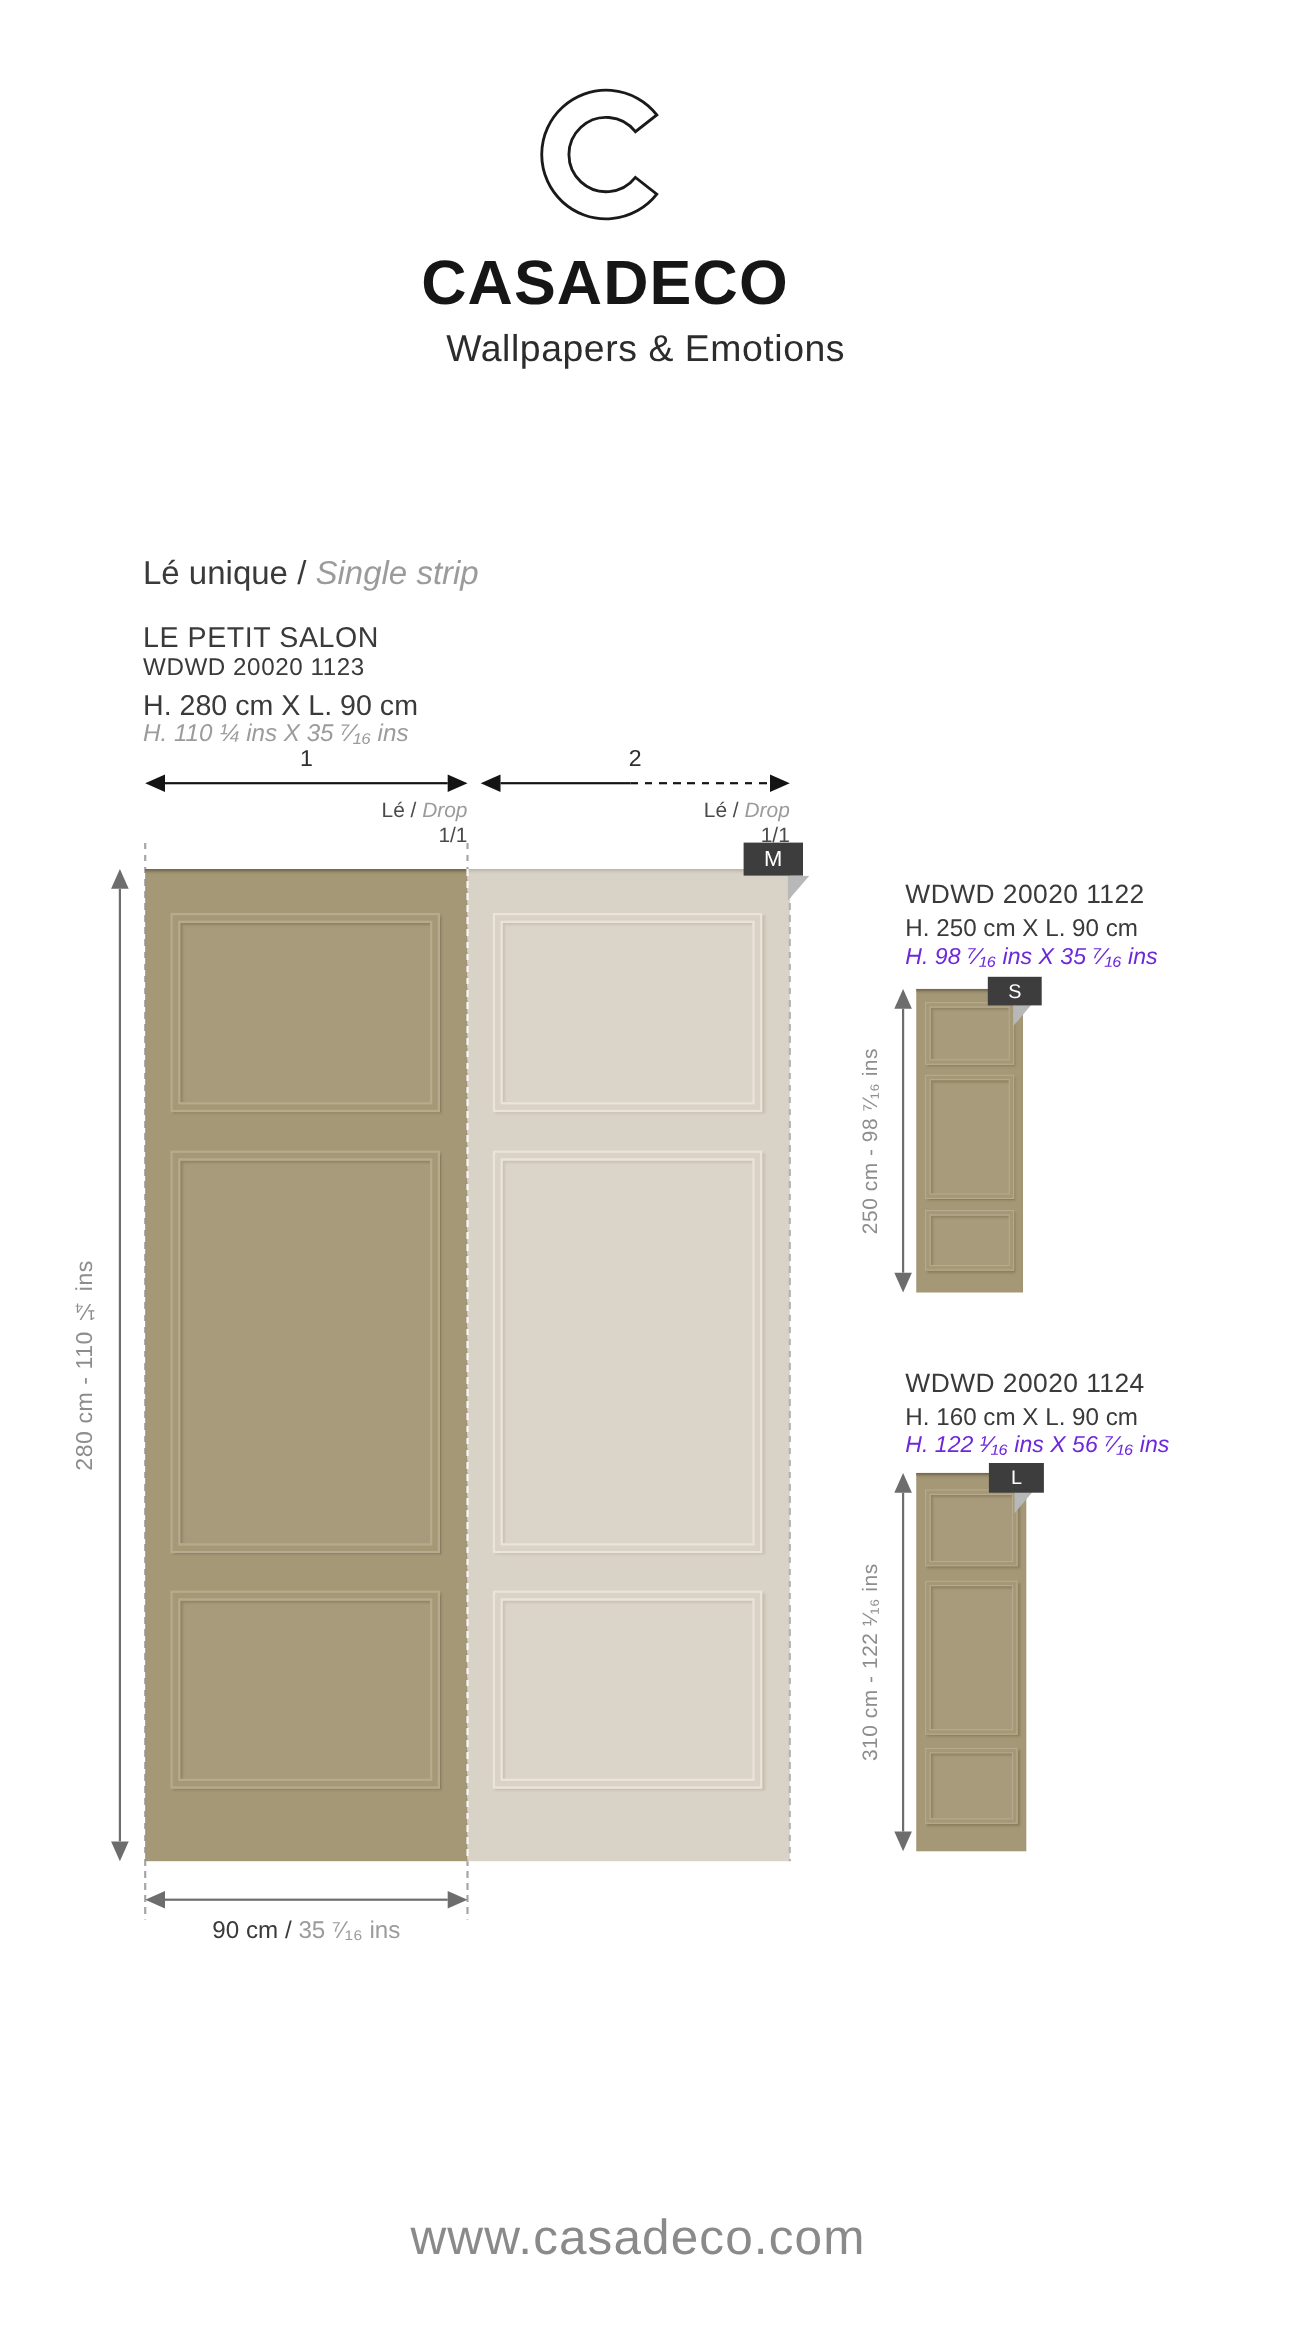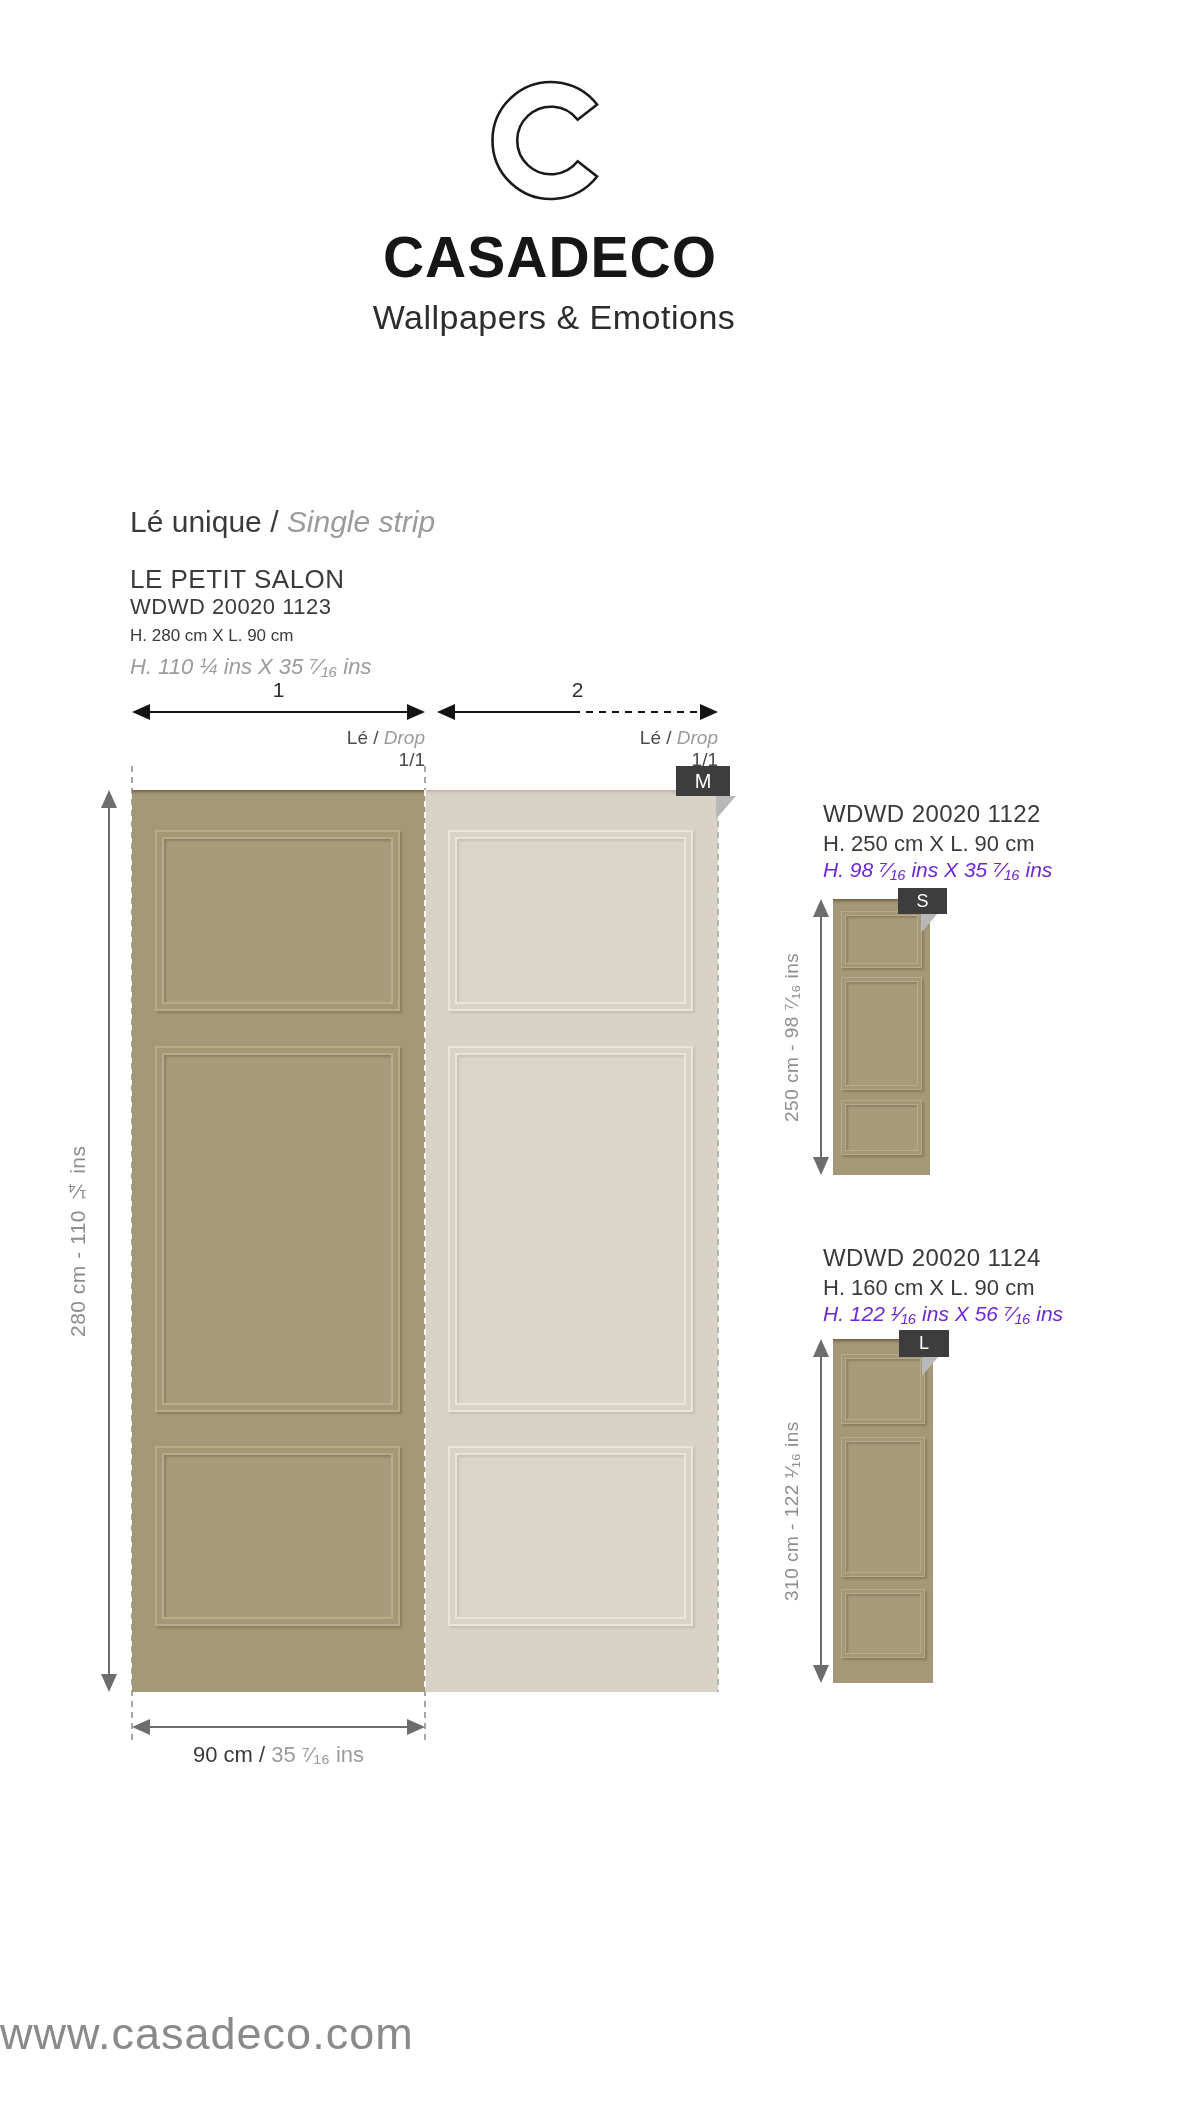--- a/index.html
+++ b/index.html
@@ -4,28 +4,28 @@
 <style>
   html,body{margin:0;padding:0;background:#ffffff;}
   body{font-family:"Liberation Sans","DejaVu Sans",sans-serif;color:#3a3a3a;}
   .sheet{position:relative;width:1181px;height:2126px;background:#fff;overflow:hidden;}
   .abs{position:absolute;}
 
   
   .brand-name{left:0;width:1100px;top:224px;text-align:center;font-size:57px;font-weight:700;
     letter-spacing:1px;color:#161616;}
   .brand-tagline{left:0;width:1108px;top:298px;text-align:center;font-size:34px;font-weight:300;
-    letter-spacing:.5px;color:#2c2c2c;}
+    letter-spacing:.5px;color:#2c2c2c;padding-left:33px;}
 
   
   .section-title{left:130px;top:505px;font-size:30px;color:#3a3a3a;}
   .section-title .en{color:#9b9b9b;font-style:italic;}
   .prod-name{left:130px;top:564px;font-size:26px;letter-spacing:.5px;}
   .prod-ref{left:130px;top:594px;font-size:22px;letter-spacing:.5px;}
-  .prod-cm{left:130px;top:626px;font-size:17px;}
+  .prod-cm{left:130px;top:626px;font-size:26px;}
   .prod-ins{left:130px;top:654px;font-size:22px;color:#9b9b9b;font-style:italic;}
 
   
   .strip{position:absolute;z-index:2;}
   .strip--dark{background:#a59877;box-shadow:inset 0 4px 3px -2px rgba(55,45,25,.5);}
   .strip--light{background:#d9d2c6;box-shadow:inset 0 4px 3px -2px rgba(0,0,0,.14);}
   .panel{position:absolute;left:8%;right:8.5%;}
   .p1{top:4.4%;height:19.7%;}
   .p2{top:28.4%;height:40.1%;}
   .p3{top:72.7%;height:19.5%;}
@@ -80,21 +80,21 @@
   .badge{position:absolute;background:#3d3d3d;color:#fff;display:flex;align-items:center;
     justify-content:center;font-size:20px;z-index:5;}
   .fold{position:absolute;width:20px;height:23px;background:#b8b8b8;z-index:4;
     clip-path:polygon(0 0,100% 0,0 100%);}
 
   
   .var-ref{position:absolute;left:823px;font-size:24px;letter-spacing:.4px;}
   .var-cm{position:absolute;left:823px;font-size:22px;}
   .var-ins{position:absolute;left:823px;font-size:21px;color:#6d28d9;font-style:italic;}
 
-  .footer-url{left:0;width:1160px;top:2008px;font-size:45px;font-weight:300;
+  .footer-url{left:0;width:1160px;top:2008px;text-align:center;font-size:45px;font-weight:300;
     letter-spacing:1px;color:#8a8a8a;}
 </style>
 </head>
 <body>
 
 <div class="sheet">
 
   <svg class="abs" style="left:486px;top:68px;" width="130" height="145" viewBox="0 0 200 200">
     <path d="M170.9,44.6 A90,90 0 1 0 170.9,155.4 L141,132 A52,52 0 1 1 141,68 Z" fill="#ffffff" stroke="#1a1a1a" stroke-width="4"></path>
   </svg>

